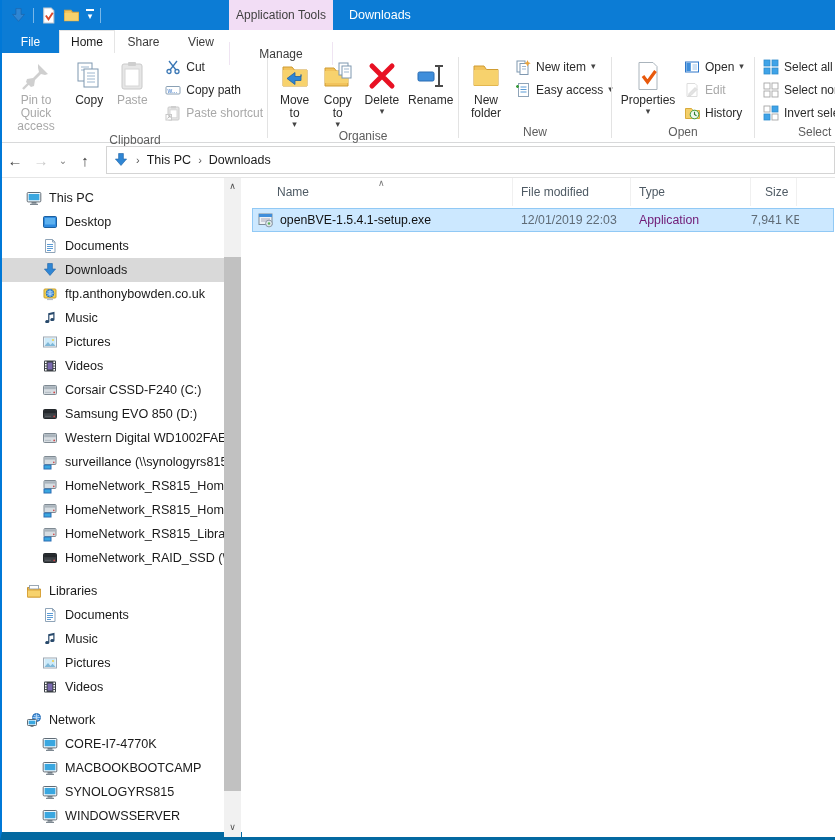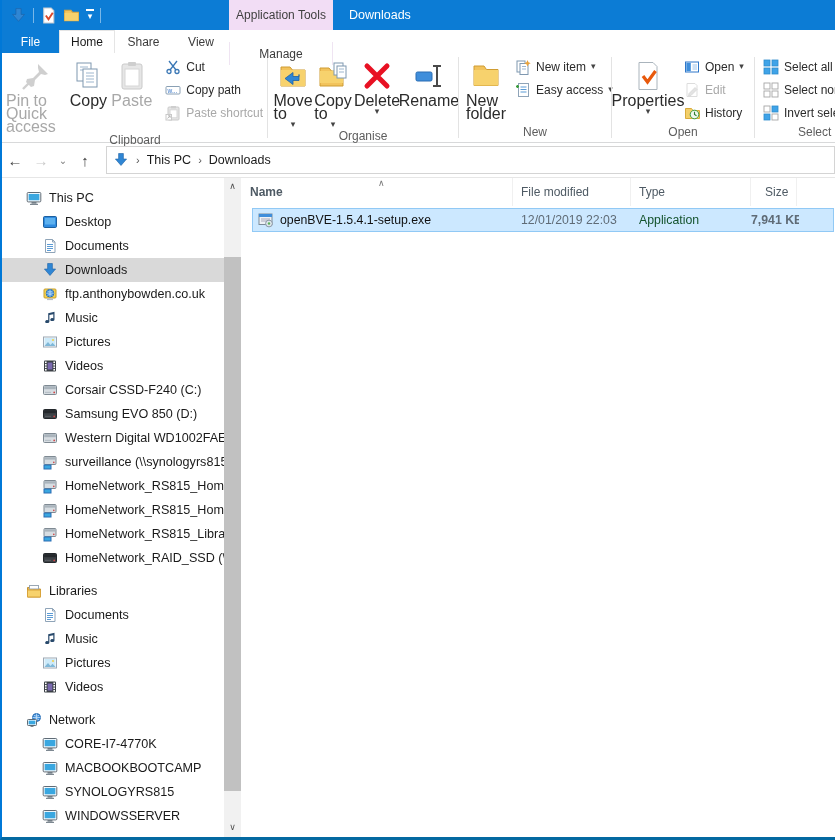--- a/index.html
+++ b/index.html
@@ -1,17 +1,17 @@
 <!DOCTYPE html>
 <html><head>
 <meta charset="utf-8">
 <style>
   html,body{margin:0;padding:0;background:#fff;}
   body{width:835px;height:840px;overflow:hidden;font-family:"Liberation Sans",sans-serif;font-size:12px;color:#1a1a1a;-webkit-font-smoothing:antialiased;}
-  .window{position:relative;width:835px;height:840px;box-sizing:border-box;border-left:2px solid #0078d7;border-bottom:3px solid #0369a1;background:#fff;}
+  .window{position:relative;width:835px;height:840px;box-sizing:border-box;border-left:2px solid #0078d7;border-bottom:8px solid #0369a1;background:#fff;}
 
   
   .titlebar{position:relative;height:30px;background:#0c7cd5;display:flex;align-items:center;}
   .qat{display:flex;align-items:center;gap:6px;padding-left:8px;}
   .qat .ic16{width:17px;height:17px;}
   .qat-sep{width:1px;height:15px;background:rgba(255,255,255,.45);}
   .qat-caret{color:#fff;font-size:9px;line-height:9px;display:flex;flex-direction:column;align-items:center;}
   .qat-caret::before{content:"";width:8px;height:1.5px;background:#fff;margin-bottom:1px;}
   .qat-caret::after{content:"▾";}
   .ctxtab{position:absolute;left:227px;top:0;width:104px;height:30px;background:#f2ddf5;color:#3f3f3f;display:flex;align-items:center;justify-content:center;font-size:12px;}
@@ -27,21 +27,21 @@
   .tab-manage{position:absolute;left:227px;top:12px;height:23px;width:104px;display:flex;align-items:center;justify-content:center;border-left:1px solid #efe4f2;border-right:1px solid #efe4f2;box-sizing:border-box;}
 
   
   .ribbon{height:90px;background:#fff;border-bottom:1px solid #d8d9da;display:flex;align-items:stretch;box-sizing:border-box;padding-left:2px;}
   .rgroup{display:flex;flex-direction:column;}
   .rbody{flex:1;display:flex;align-items:flex-start;padding-top:2px;}
   .rlabel{height:17px;line-height:15px;text-align:center;color:#5d5d5d;font-size:12px;}
   .rsep{width:1px;background:#e3e3e3;margin:4px 1px;}
   .bigbtn{display:flex;flex-direction:column;align-items:center;padding:2px 2px 0 2px;}
   .bigbtn .bicon{height:37px;display:flex;align-items:center;justify-content:center;}
-  .blabel{font-size:16px;line-height:13px;color:#2b2b2b;display:flex;flex-direction:column;align-items:center;}
+  .blabel{font-size:12px;line-height:13px;text-align:center;color:#2b2b2b;display:flex;flex-direction:column;align-items:center;}
   .blabel .lwrap{white-space:pre-line;}
   .smallcol{display:flex;flex-direction:column;margin-left:8px;}
   .smallbtn{display:flex;align-items:center;height:23px;font-size:12px;color:#2b2b2b;gap:5px;padding:0 3px;white-space:nowrap;}
   .caret{font-size:9px;color:#444;line-height:9px;}
   .caret::after{content:"▾";}
   .dis .blabel,.smallbtn.dis,.dis{color:#a8a8a8;}
   svg.gr{filter:grayscale(1) opacity(.55);}
   .ic16{width:16px;height:16px;flex:0 0 auto;}
   .ic32{width:32px;height:32px;}
 
@@ -71,33 +71,33 @@
   .sbtrack{position:absolute;left:222px;top:0;bottom:0;width:17px;background:#f1f1f1;}
   .sbarrow{position:absolute;left:0;width:17px;height:16px;color:#505050;font-size:9px;display:flex;align-items:center;justify-content:center;}
   .sbarrow.up{top:0;}  .sbarrow.up::after{content:"∧";}
   .sbarrow.down{bottom:2px;} .sbarrow.down::after{content:"∨";}
   .sbthumb{position:absolute;left:0;top:79px;width:17px;height:534px;background:#c1c1c1;}
 
   
   .filearea{flex:1;position:relative;background:#fff;overflow:hidden;}
   .fheader{display:flex;height:28px;align-items:center;color:#4e5a64;font-size:12px;position:relative;}
   .fh{box-sizing:border-box;height:28px;display:flex;align-items:center;}
-  .fh-name{width:270px;padding-left:8px;font-weight:bold;}
+  .fh-name{width:270px;padding-left:35px;}
   .fh-date{width:118px;padding-left:8px;border-left:1px solid #f0f0f0;}
   .fh-type{width:120px;padding-left:8px;border-left:1px solid #f0f0f0;}
   .fh-size{width:46px;justify-content:flex-start;padding-left:14px;border-left:1px solid #f0f0f0;}
   .fh-fill{flex:1;border-left:1px solid #f0f0f0;}
   .sortcaret{position:absolute;left:136px;top:0px;color:#7a7a7a;font-size:9px;}
   .sortcaret::after{content:"∧";}
   .frow{display:flex;align-items:center;height:24px;margin:2px 1px 0 10px;background:#cce8ff;border:1px solid #91c9f5;box-sizing:border-box;font-size:12.3px;}
   .fc{box-sizing:border-box;overflow:hidden;white-space:nowrap;}
   .fc-name{width:260px;display:flex;align-items:center;gap:6px;padding-left:5px;color:#111;}
   .fc-date{width:118px;padding-left:8px;color:#5f6b76;}
-  .fc-type{width:120px;padding-left:8px;color:#14532d;}
-  .fc-size{width:48px;text-align:right;color:#5f6b76;font-weight:bold;}
+  .fc-type{width:120px;padding-left:8px;color:#701a75;}
+  .fc-size{width:48px;text-align:right;color:#5f6b76;}
 </style>
 </head>
 <body>
 
 <svg width="0" height="0" style="position:absolute">
   <defs>
     <symbol id="i-down" viewBox="0 0 16 16">
         <polygon points="5.6,1.5 10.4,1.5 10.4,7 13.6,7 8,13.5 2.4,7 5.6,7" fill="#2f86d4" stroke="#1e62a5" stroke-width=".6"></polygon>
       </symbol>
     <symbol id="i-monitor" viewBox="0 0 16 16">

